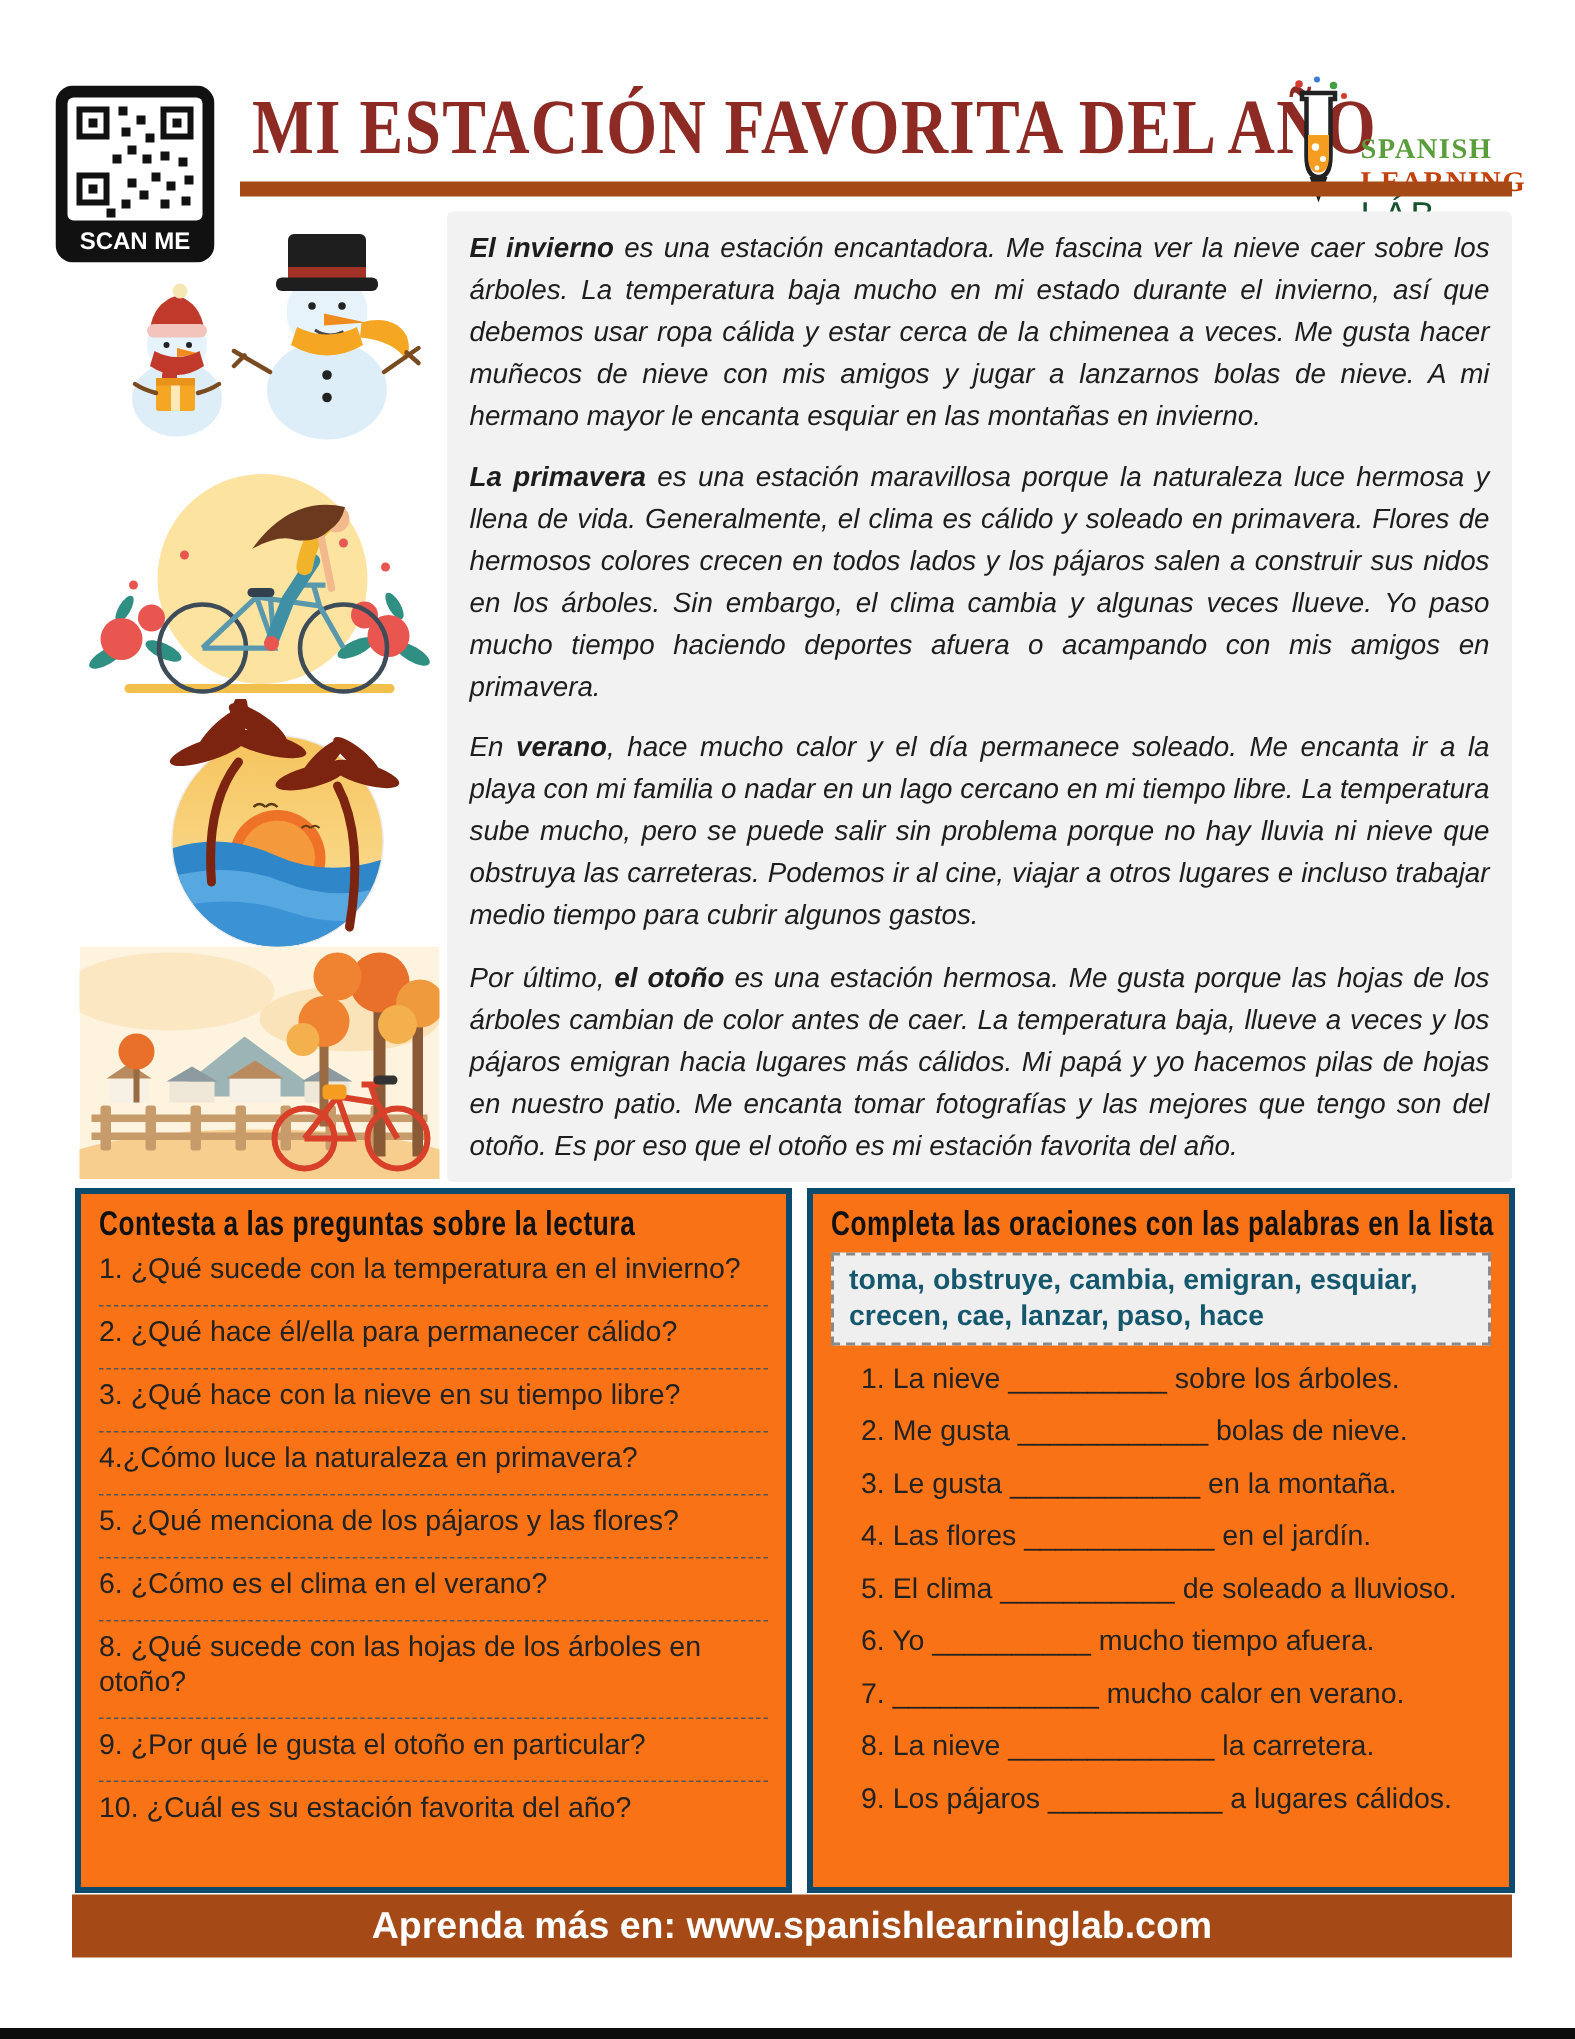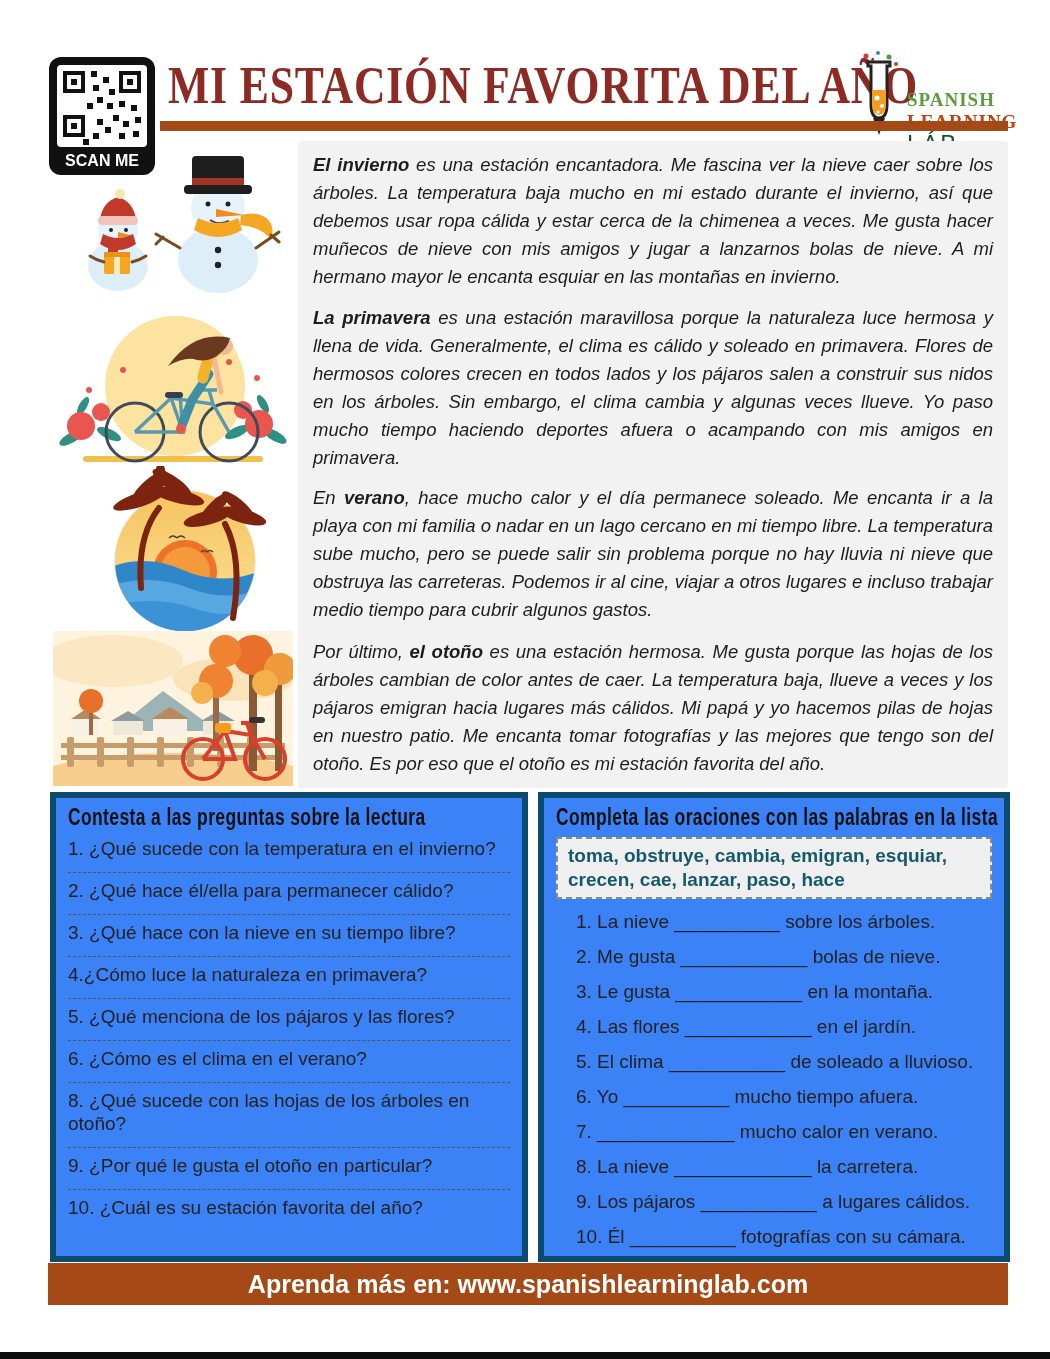--- a/index.html
+++ b/index.html
@@ -2,21 +2,21 @@
 <html><head>
 <meta charset="utf-8">
 <style>
   html,body{margin:0;padding:0;background:#ffffff;}
   .page{
     position:relative;width:1050px;height:1359px;background:#ffffff;
     font-family:"Liberation Sans",sans-serif;color:#1d1d1d;overflow:hidden;
     margin:0 auto;
   }
   
-  .qr-badge{position:absolute;left:49px;top:57px;width:106px;height:93px;}
+  .qr-badge{position:absolute;left:37px;top:57px;width:106px;height:93px;}
   .title{position:absolute;left:168px;top:52px;width:690px;height:66px;margin:0;
          display:flex;align-items:center;}
   .title .cond{
     font-family:"Liberation Serif",serif;font-weight:bold;font-size:52px;
     color:#8d2a23;letter-spacing:1px;display:inline-block;
     transform:scaleX(0.84);transform-origin:left center;white-space:nowrap;
   }
   .logo{position:absolute;left:856px;top:50px;display:flex;align-items:flex-start;}
   .logo-text{margin-left:5px;display:flex;flex-direction:column;line-height:1.0;padding-top:8px;margin-top:32px;}
   .logo-w1{font-family:"Liberation Serif",serif;font-weight:bold;font-size:19px;color:#5a9e3c;letter-spacing:1px;}
@@ -29,22 +29,22 @@
   .row2{top:294px;}
   .row3{top:466px;align-items:flex-end;}
   .row4{top:628px;}
   .illus{width:250px;flex-shrink:0;display:flex;justify-content:center;align-items:center;}
   .ptext{
     flex:1;margin:0;background:#f2f2f2;border-radius:4px;padding:10px 15px;
     font-size:18.5px;line-height:28px;text-align:justify;color:#1d1d1d;font-style:italic;
   }
   .ptext b{font-weight:bold;}
   
-  .box{position:absolute;top:792px;height:470px;border:6px solid #0c4a6e;
-       background:#3b82f6;box-sizing:border-box;padding:6px 12px;}
+  .box{position:absolute;top:792px;height:470px;border:4px solid #0c4a6e;
+       background:#f97316;box-sizing:border-box;padding:6px 12px;}
   .box-left{left:50px;width:478px;}
   .box-right{left:538px;width:472px;}
   .box-heading{margin:0;font-size:23px;font-weight:bold;color:#111;line-height:27px;}
   .box-heading .cond{display:inline-block;transform:scaleX(0.76);transform-origin:left center;
                      white-space:nowrap;letter-spacing:0.5px;}
   .q-item{margin-top:6px;}
   .q-text{font-size:19px;line-height:23px;color:#222;}
   .answer-line{margin-top:11px;border-bottom:1.5px dashed #555;height:1px;}
   .word-bank{margin-top:6px;background:#efefef;border:2px dashed #8a8a8a;
              padding:5px 10px;font-weight:bold;color:#15586e;font-size:19px;line-height:24px;}
@@ -344,21 +344,20 @@
     <div class="word-bank"><span>toma, obstruye, cambia, emigran, esquiar, crecen, cae, lanzar, paso, hace</span></div>
     <div class="f-item">1. La nieve __________ sobre los árboles.</div>
     <div class="f-item">2. Me gusta ____________ bolas de nieve.</div>
     <div class="f-item">3. Le gusta ____________ en la montaña.</div>
     <div class="f-item">4. Las flores ____________ en el jardín.</div>
     <div class="f-item">5. El clima ___________ de soleado a lluvioso.</div>
     <div class="f-item">6. Yo __________ mucho tiempo afuera.</div>
     <div class="f-item">7. _____________ mucho calor en verano.</div>
     <div class="f-item">8. La nieve _____________ la carretera.</div>
     <div class="f-item">9. Los pájaros ___________ a lugares cálidos.</div>
-    <div class="f-item">10. Él __________ fotografías con su cámara.</div>
   </section>
 
   <div class="footer-bar">
     <span>Aprenda más en: www.spanishlearninglab.com</span>
   </div>
   <div class="bottom-strip"></div>
 
 </div>
 
 </body></html>

